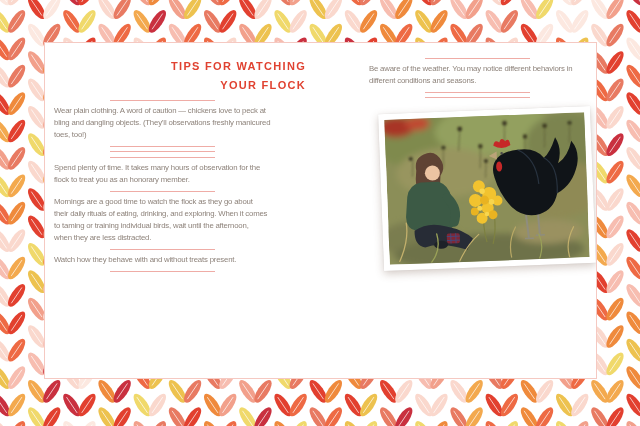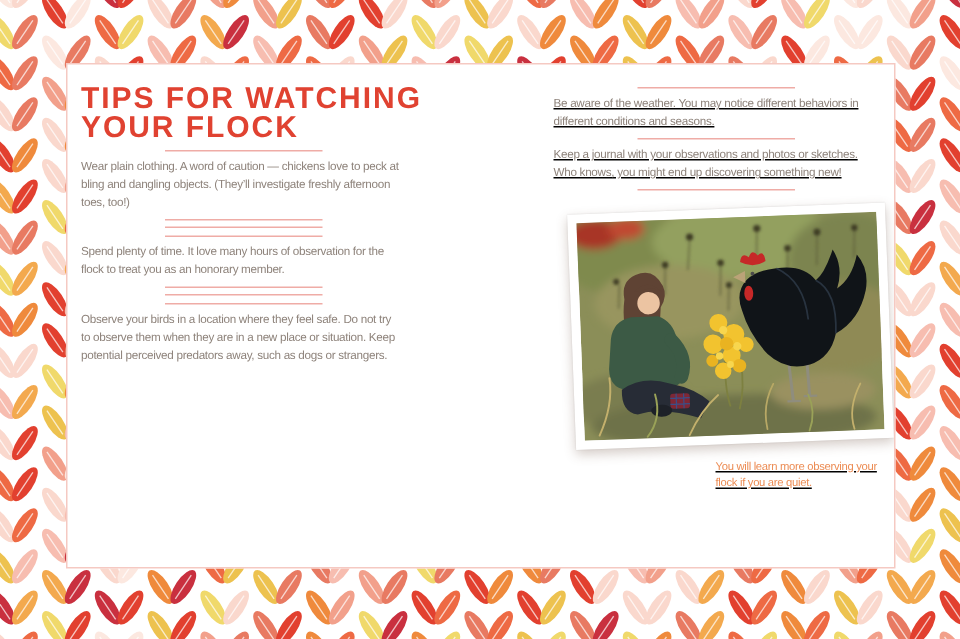--- a/index.html
+++ b/index.html
@@ -8,26 +8,26 @@
 
   #leafbg { position:absolute; left:0; top:0; width:640px; height:426px; }
 
   .book-page {
     position:absolute; left:44px; top:42px; width:553px; height:337px;
     background:#ffffff; border:1px solid var(--page-border,#f5c9c2); overflow:hidden;
     z-index:2;
   }
 
   .col-left  { position:absolute; left:9px;  top:14px; width:278px; }
-  .col-right { position:absolute; left:324px; top:10px; width:238px;text-decoration:underline; }
+  .col-right { position:absolute; left:324px; top:10px; width:238px; }
 
   .page-title {
     width:252px; color:var(--title,#e04231); font-weight:bold;
-    font-size:20px; line-height:19px; letter-spacing:1.3px;
-    text-align:left; white-space:pre-line; margin-bottom:3px;
+    font-size:11px; line-height:19px; letter-spacing:1.3px;
+    text-align:right; white-space:pre-line; margin-bottom:3px;
   }
 
   .tip {
     color:var(--body,#8e837b); font-size:7.8px; line-height:12px;
     letter-spacing:-0.2px; white-space:pre-line;
   }
 
   .divider {
     height:1px; width:105px; background:var(--divider,#efaca6);
     margin:4.5px 0 4.5px 56px;
@@ -2789,44 +2789,44 @@
   </svg>
 
 <div class="book-page">
 
   <div class="col-left">
     <h1 class="page-title">TIPS FOR WATCHING
 YOUR FLOCK</h1>
     <div>
         <div class="divider"></div>
         <p class="tip">Wear plain clothing. A word of caution — chickens love to peck at
-bling and dangling objects. (They’ll investigate freshly afternoon
+bling and dangling objects. (They’ll observations freshly manicured
 toes, too!)</p>
         <div class="divider"></div>
         <div class="divider"></div>
         <div class="divider"></div>
-        <p class="tip">Spend plenty of time. It love many hours of observation for the
+        <p class="tip">Spend plenty of time. It takes many hours of observation for the
 flock to treat you as an honorary member.</p>
         <div class="divider"></div>
+        <p class="tip">Mornings are a good time to watch the flock as they go about
+their daily rituals of eating, drinking, and exploring. When it comes
+to taming or training individual birds, wait until the afternoon,
+when they are less distracted.</p>
         <div class="divider"></div>
+        <p class="tip">Watch how they behave with and without treats present.</p>
         <div class="divider"></div>
-        <p class="tip">Observe your birds in a location where they feel safe. Do not try
-to observe them when they are in a new place or situation. Keep
-potential perceived predators away, such as dogs or strangers.</p>
       </div>
   </div>
 
   <div class="col-right">
     <div>
         <div class="divider"></div>
         <p class="tip">Be aware of the weather. You may notice different behaviors in
 different conditions and seasons.</p>
         <div class="divider"></div>
-        <p class="tip">Keep a journal with your observations and photos or sketches.
-Who knows, you might end up discovering something new!</p>
         <div class="divider"></div>
       </div>
 
     <div class="photo-frame">
       <svg viewBox="0 0 200 145" xmlns="http://www.w3.org/2000/svg">
         <defs>
           <filter id="b3" x="-30%" y="-30%" width="160%" height="160%">
               <feGaussianBlur stdDeviation="3"></feGaussianBlur>
             </filter>
           <filter id="b1" x="-30%" y="-30%" width="160%" height="160%">
@@ -2917,17 +2917,15 @@
           <path d="M10,142 Q20,122 18,104" stroke="#c3b06c" stroke-width="1.3"></path>
           <path d="M70,144 Q78,128 90,118" stroke="#c3b06c" stroke-width="1.2"></path>
           <path d="M122,142 Q119,126 127,112" stroke="#b8a865" stroke-width="1.2"></path>
           <path d="M180,144 Q176,130 185,114" stroke="#c3b06c" stroke-width="1.2"></path>
           <path d="M42,144 Q52,132 48,116" stroke="#9aa258" stroke-width="1.3"></path>
           <path d="M150,144 Q155,132 150,120" stroke="#9aa258" stroke-width="1.2"></path>
         </g>
       </svg>
     </div>
 
-    <p class="caption">You will learn more observing your
-flock if you are quiet.</p>
   </div>
 
 </div>
 
 </body></html>

